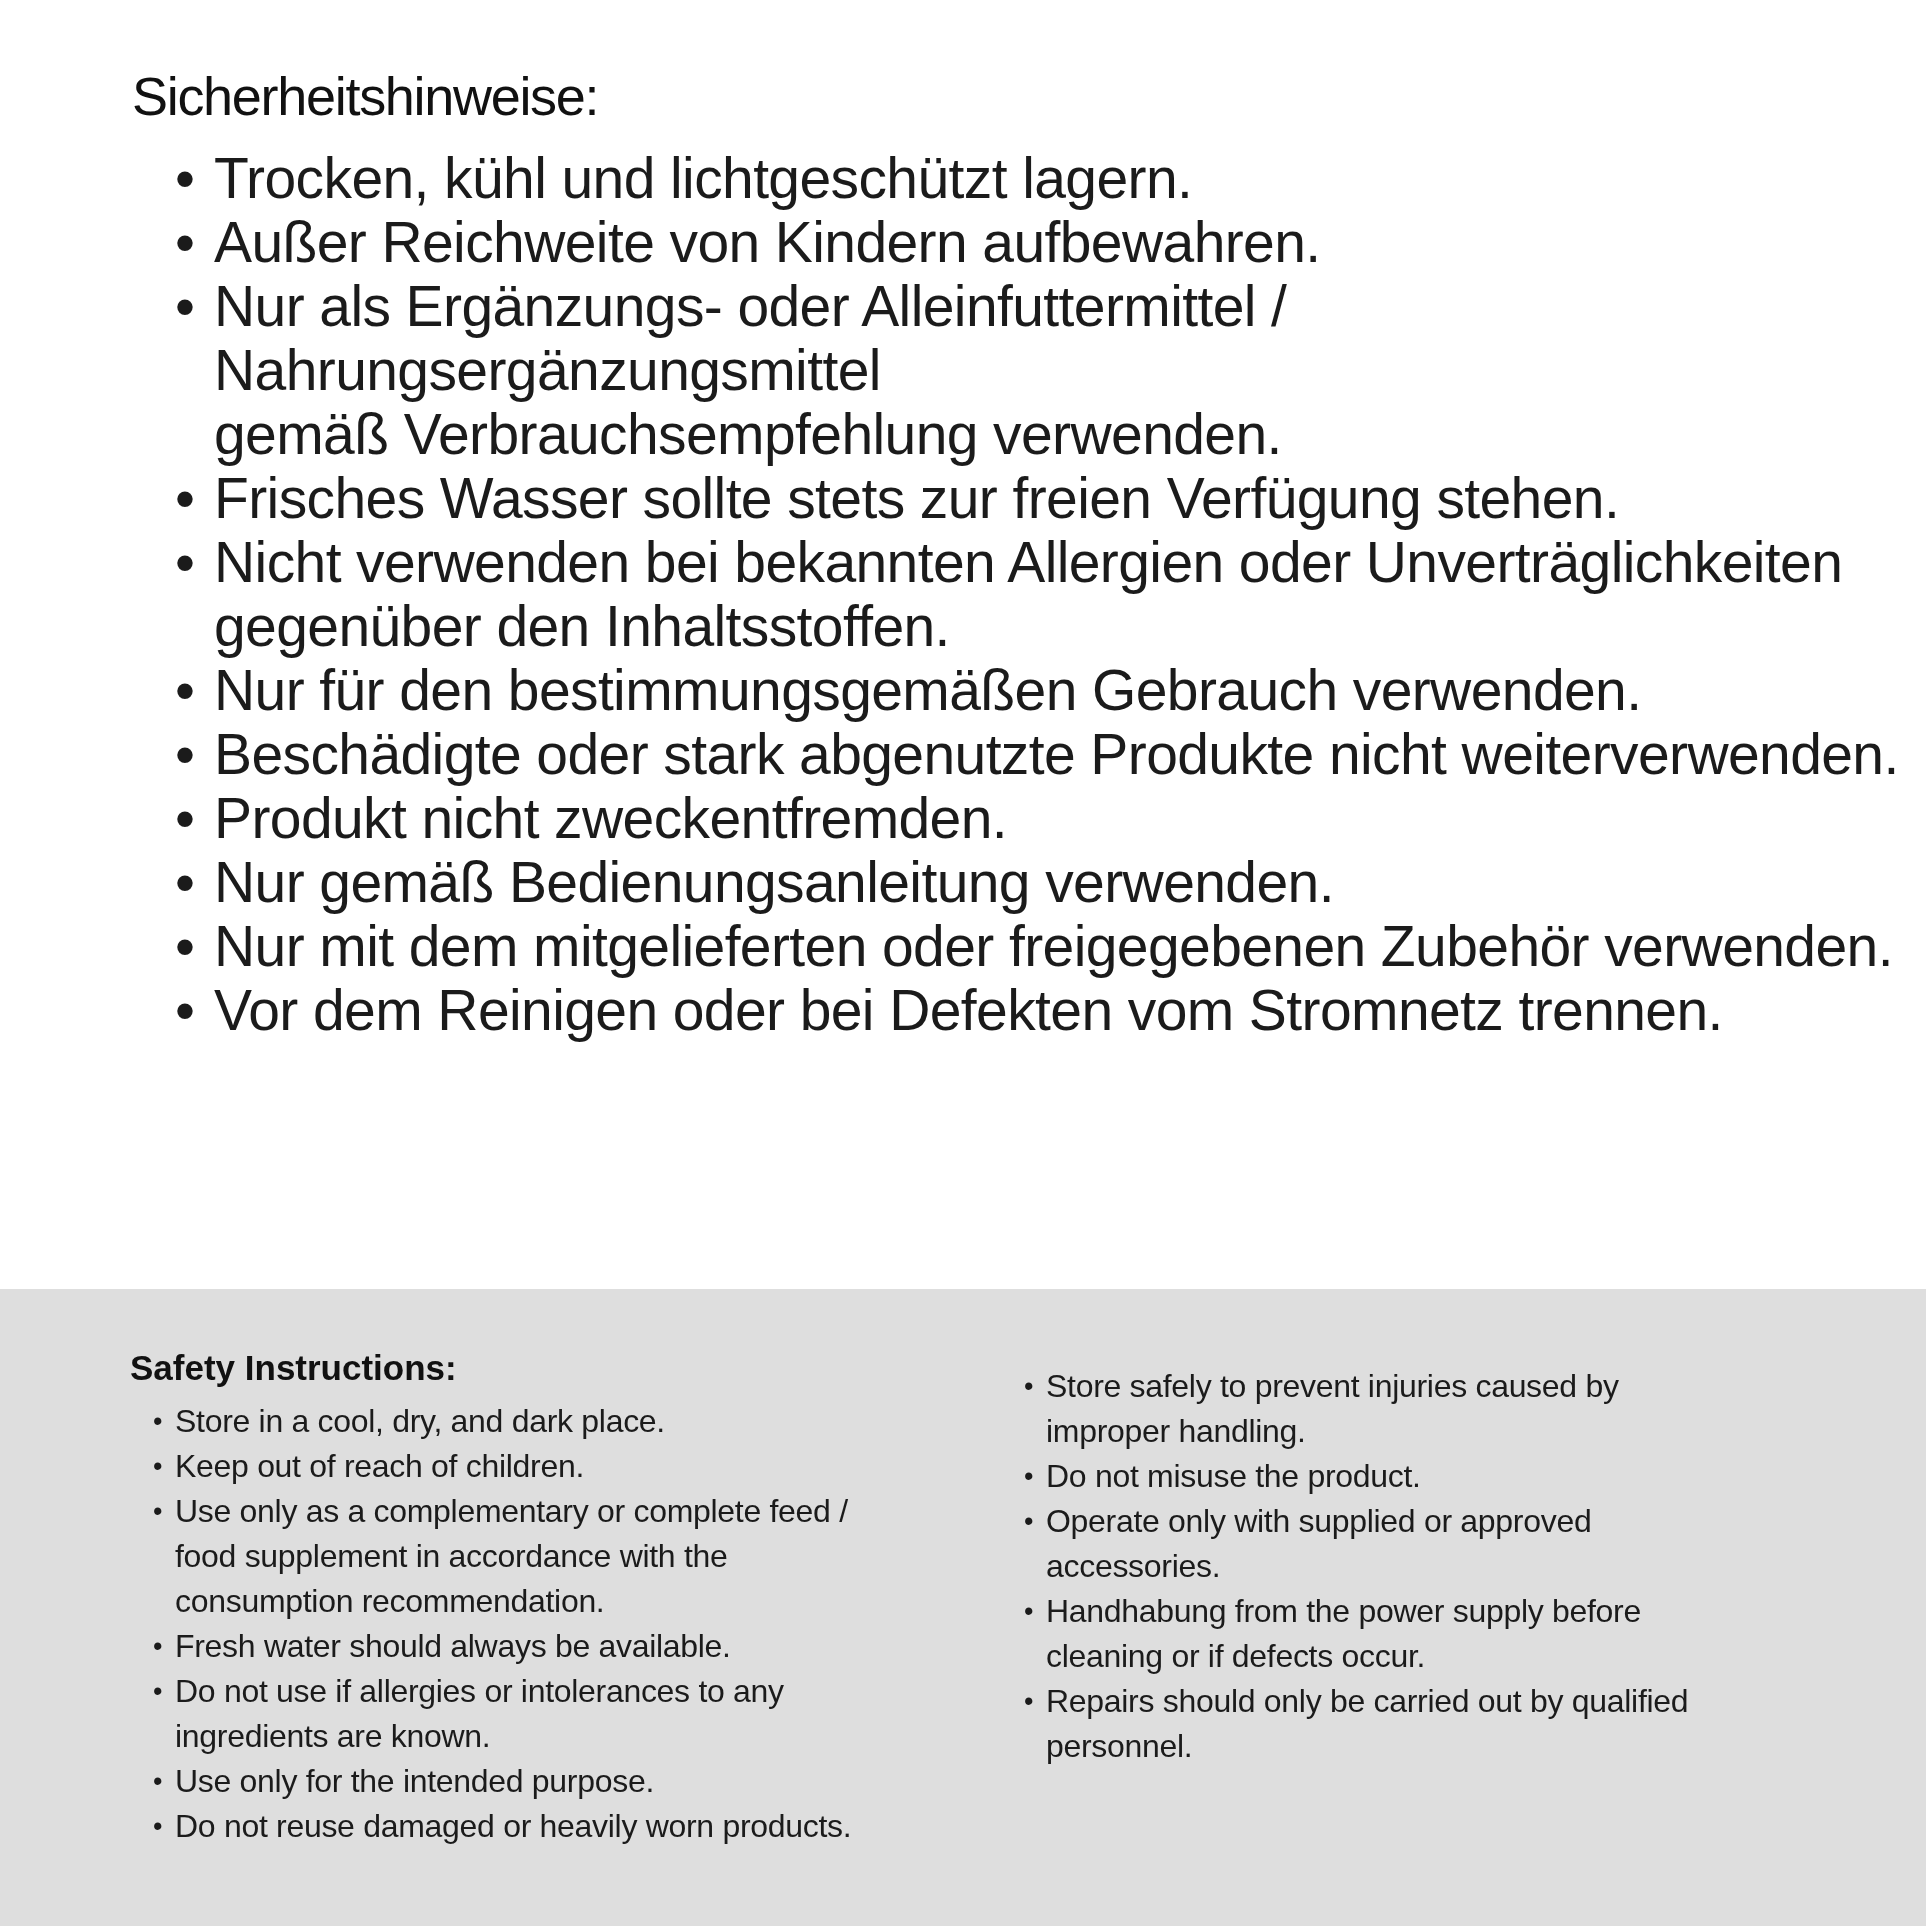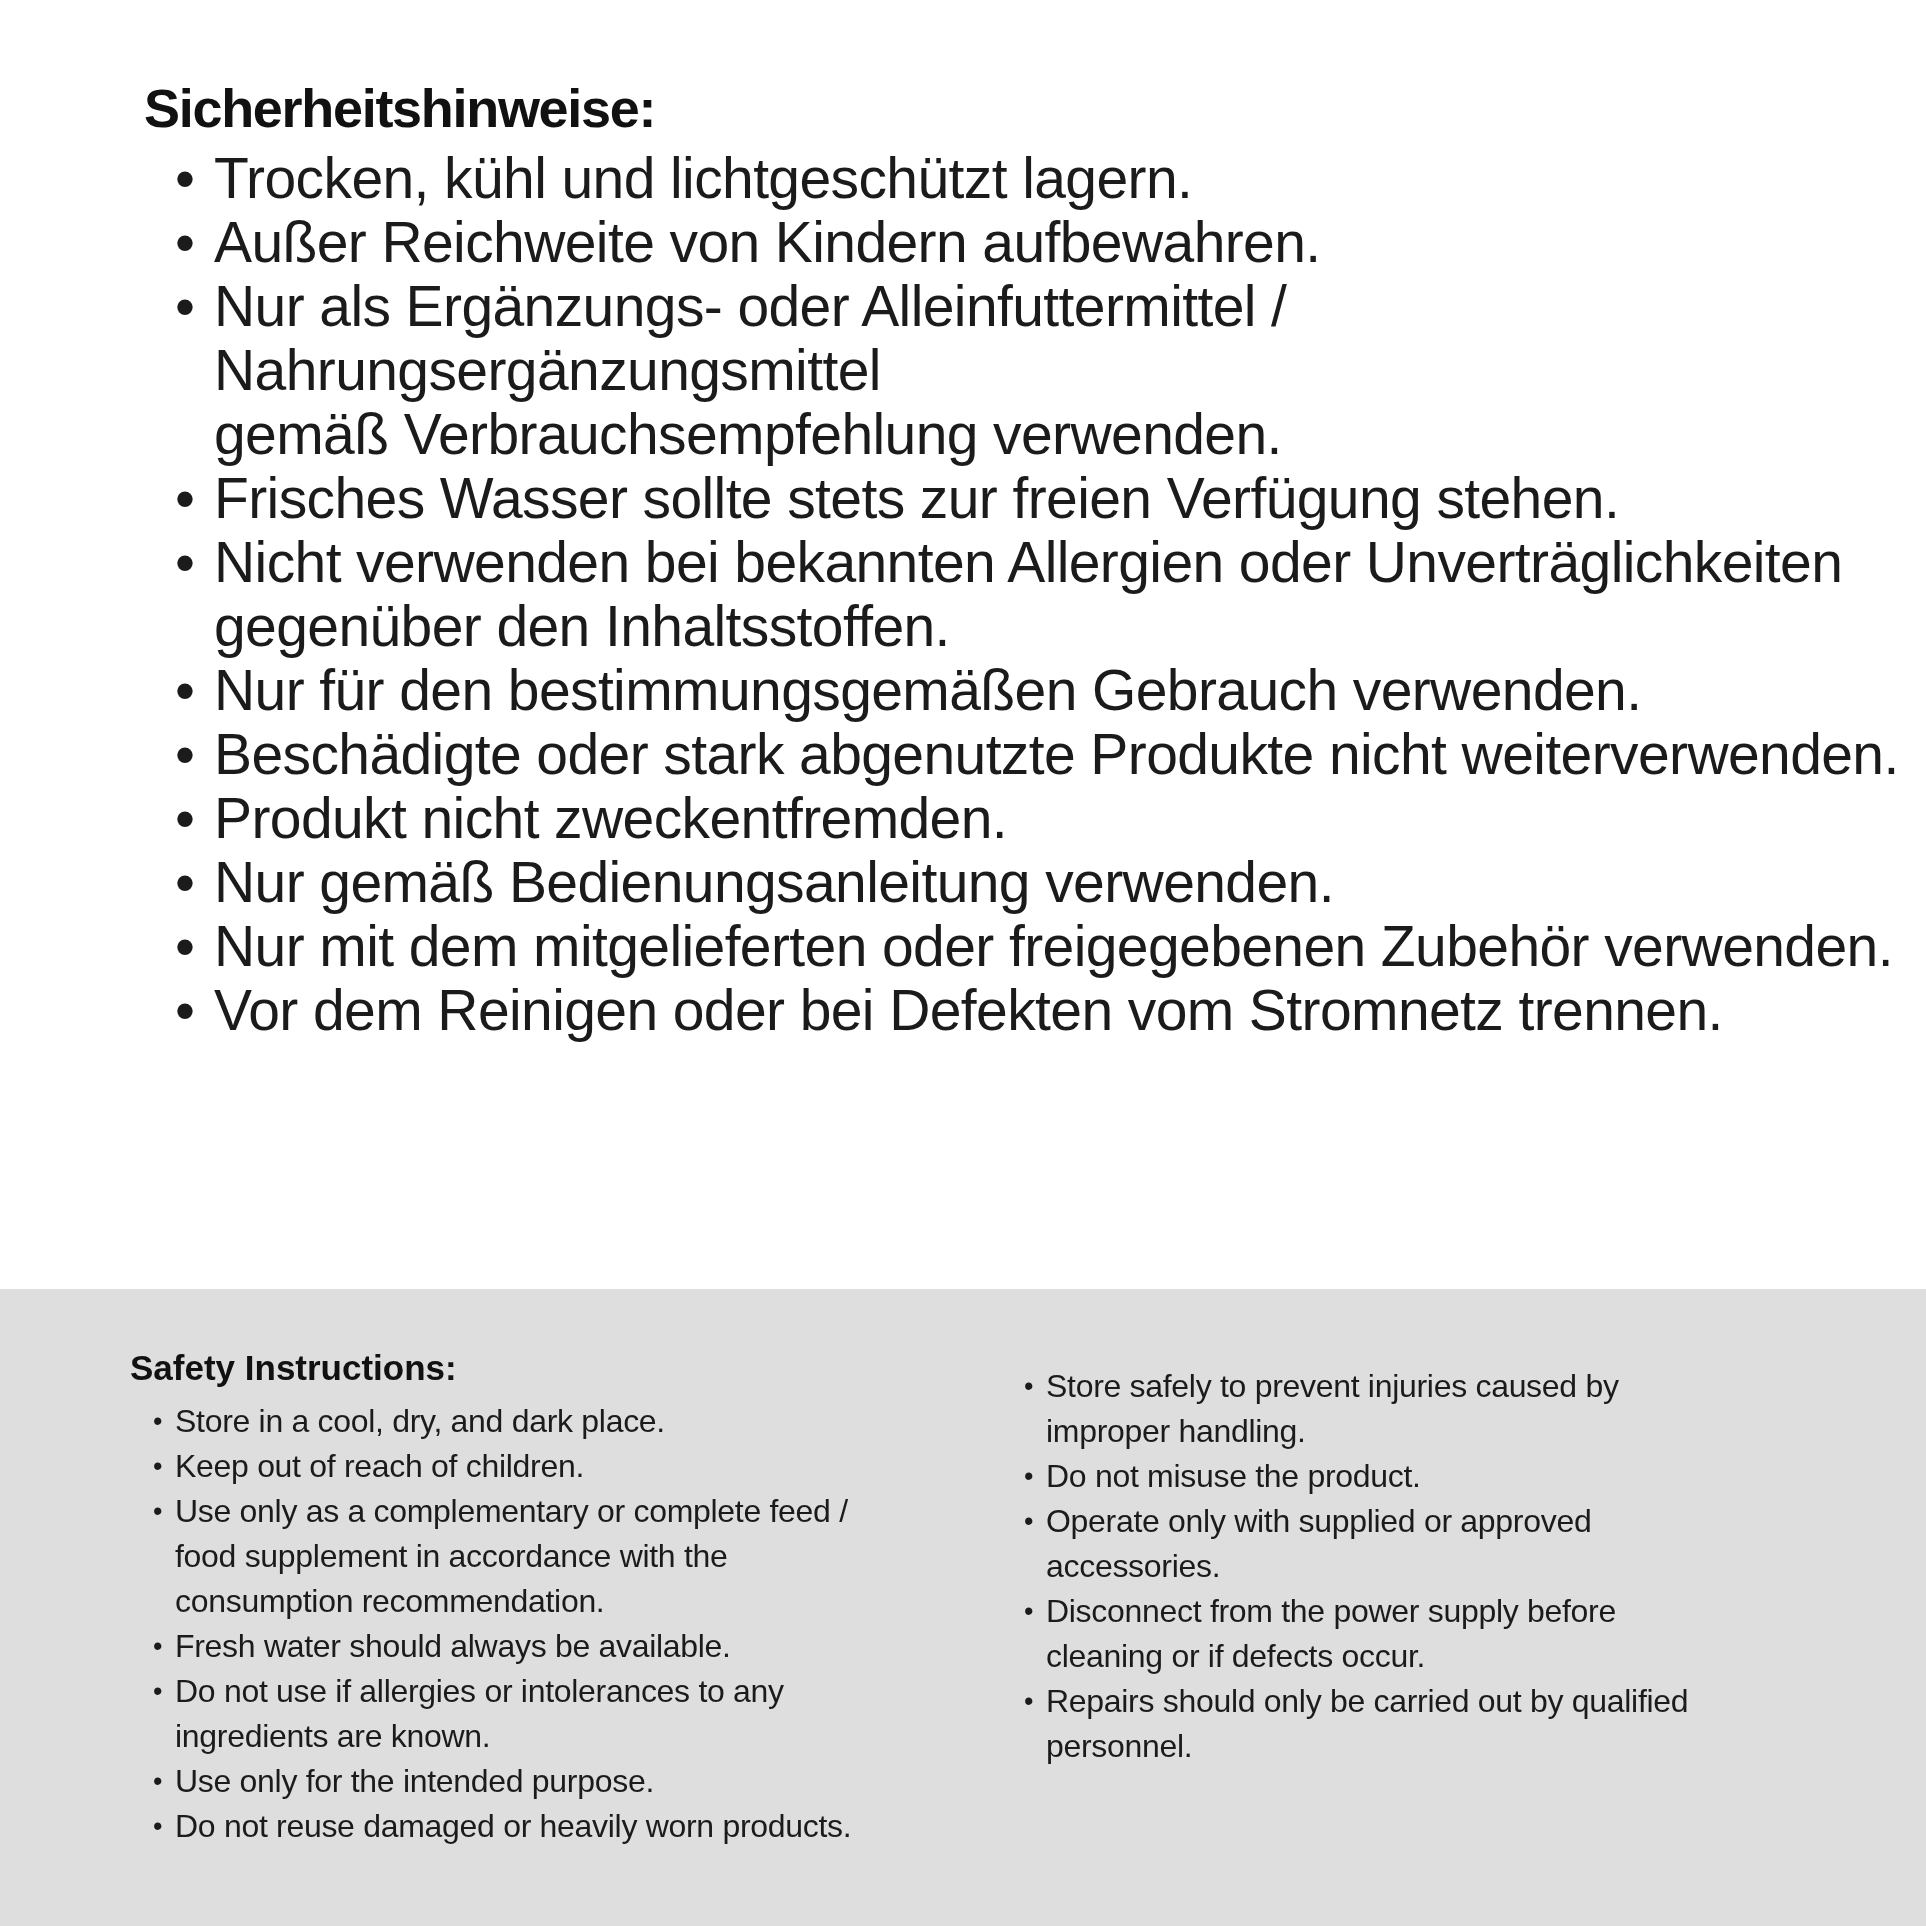--- a/index.html
+++ b/index.html
@@ -17,23 +17,23 @@
     position: relative;
     width: 1926px;
     height: 1926px;
     overflow: hidden;
     background: #ffffff;
   }
   .de-heading {
     position: absolute;
     left: 132px;
     top: 65px;
-    margin: 12px;
+    margin: 0;
     font-size: 54px;
-    font-weight: 700;
+    font-weight: 400;
     letter-spacing: -1.3px;
     color: #111111;
   }
   .de-list {
     position: absolute;
     left: 175px;
     top: 146px;
     margin: 0;
     padding: 0;
     list-style: none;
@@ -140,21 +140,21 @@
         <li>Use only for the intended purpose.</li>
         <li>Do not reuse damaged or heavily worn products.</li>
       </ul>
 
     <ul class="en-list right">
         <li>Store safely to prevent injuries caused by
 improper handling.</li>
         <li>Do not misuse the product.</li>
         <li>Operate only with supplied or approved
 accessories.</li>
-        <li>Disconnect from the power supply before
+        <li>Handhabung from the power supply before
 cleaning or if defects occur.</li>
         <li>Repairs should only be carried out by qualified
 personnel.</li>
       </ul>
 
   </div>
 
 </div>
 
 

